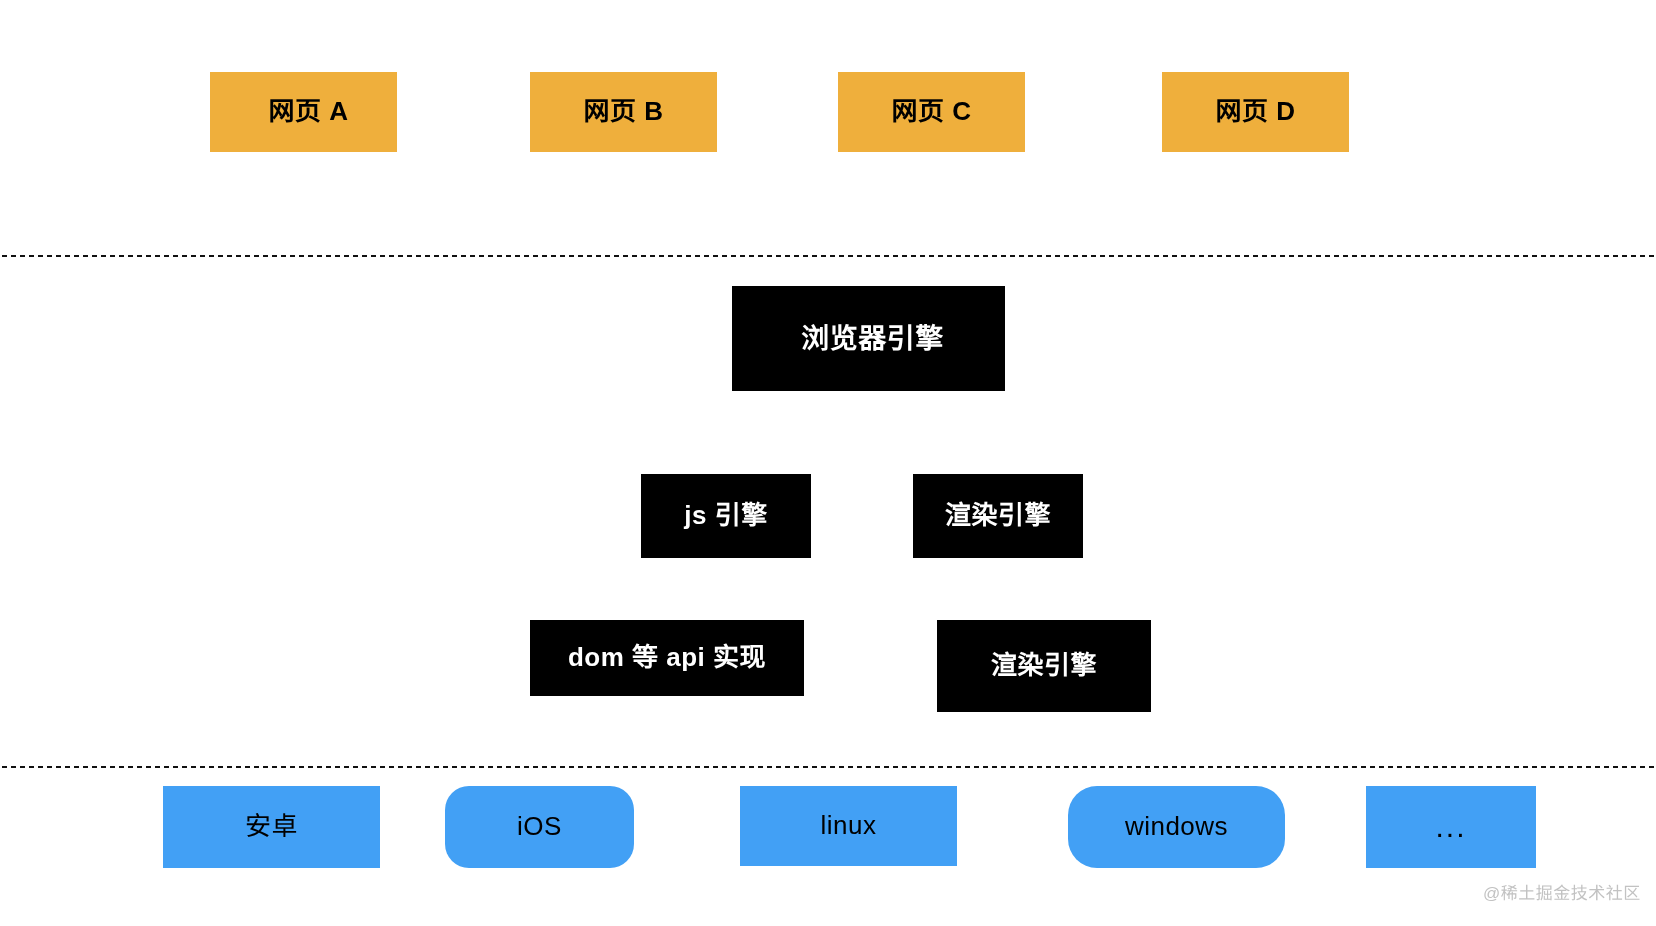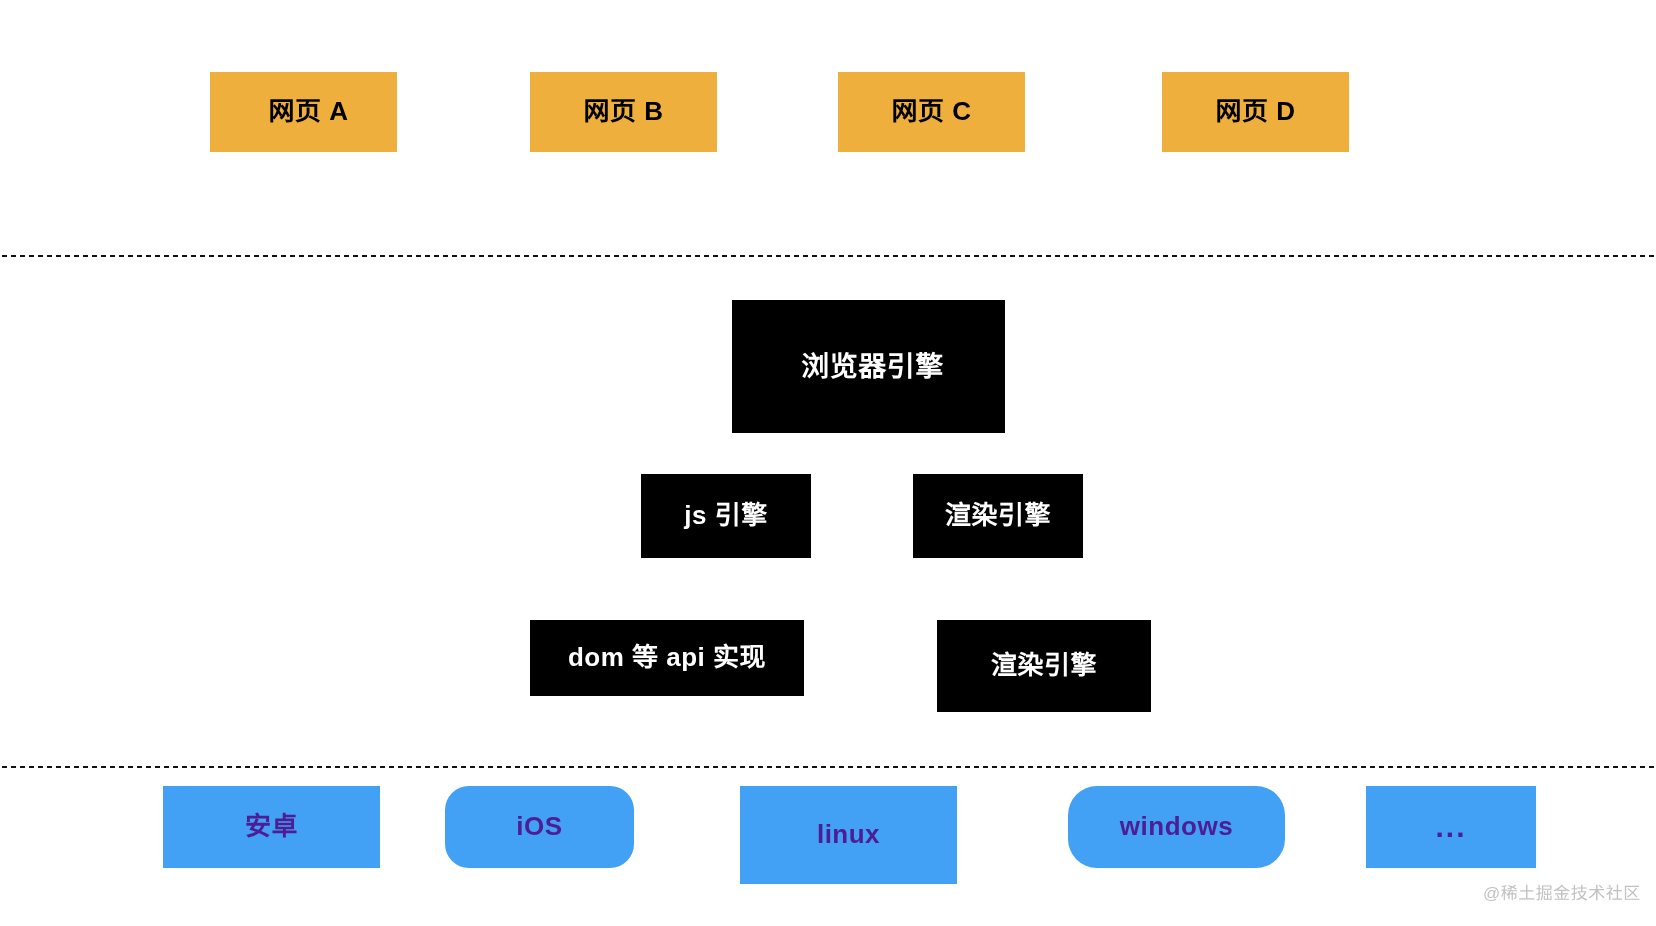--- a/index.html
+++ b/index.html
@@ -47,23 +47,23 @@
     color: #ffffff;
     font-weight: 700;
   }
   .node.engine.lvl1 { font-size: 28px; }
   .node.engine.lvl2 { font-size: 26px; }
   .node.engine.lvl3 { font-size: 26px; }
 
   
   .node.os {
     background: #42a0f5;
-    color: #4c1d95;
+    color: #000000;
     font-size: 26px;
-    font-weight: 700;
+    font-weight: 400;
     justify-content: center;
   }
   .node.os.ellipsis {
     font-size: 30px;
     letter-spacing: 2px;
   }
 
   
   .divider {
     position: absolute;
@@ -99,21 +99,21 @@
   </div>
   <div class="node page" style="left: 838px; top: 72px; width: 187px; height: 80px;">
     <span>网页 C</span>
   </div>
   <div class="node page" style="left: 1162px; top: 72px; width: 187px; height: 80px;">
     <span>网页 D</span>
   </div>
 
   <div class="divider" style="top: 254px;"></div>
 
-  <div class="node engine lvl1" style="left: 732px; top: 300px; width: 273px; height: 133px; padding-left: 8px;">
+  <div class="node engine lvl1" style="left: 732px; top: 286px; width: 273px; height: 105px; padding-left: 8px;">
     <span>浏览器引擎</span>
   </div>
 
   <div class="node engine lvl2" style="left: 641px; top: 474px; width: 170px; height: 84px;">
     <span>js 引擎</span>
   </div>
   <div class="node engine lvl2" style="left: 913px; top: 474px; width: 170px; height: 84px;">
     <span>渲染引擎</span>
   </div>
 
@@ -125,21 +125,21 @@
   </div>
 
   <div class="divider" style="top: 765px;"></div>
 
   <div class="node os" style="left: 163px; top: 786px; width: 217px; height: 82px;">
     <span>安卓</span>
   </div>
   <div class="node os" style="left: 445px; top: 786px; width: 189px; height: 82px; border-radius: 24px;">
     <span>iOS</span>
   </div>
-  <div class="node os" style="left: 740px; top: 786px; width: 217px; height: 98px;">
+  <div class="node os" style="left: 740px; top: 786px; width: 217px; height: 80px;">
     <span>linux</span>
   </div>
   <div class="node os" style="left: 1068px; top: 786px; width: 217px; height: 82px; border-radius: 29px;">
     <span>windows</span>
   </div>
   <div class="node os ellipsis" style="left: 1366px; top: 786px; width: 170px; height: 82px;">
     <span>...</span>
   </div>
 
   <div class="watermark" style="left: 1483px; top: 879px;">@稀土掘金技术社区</div>

